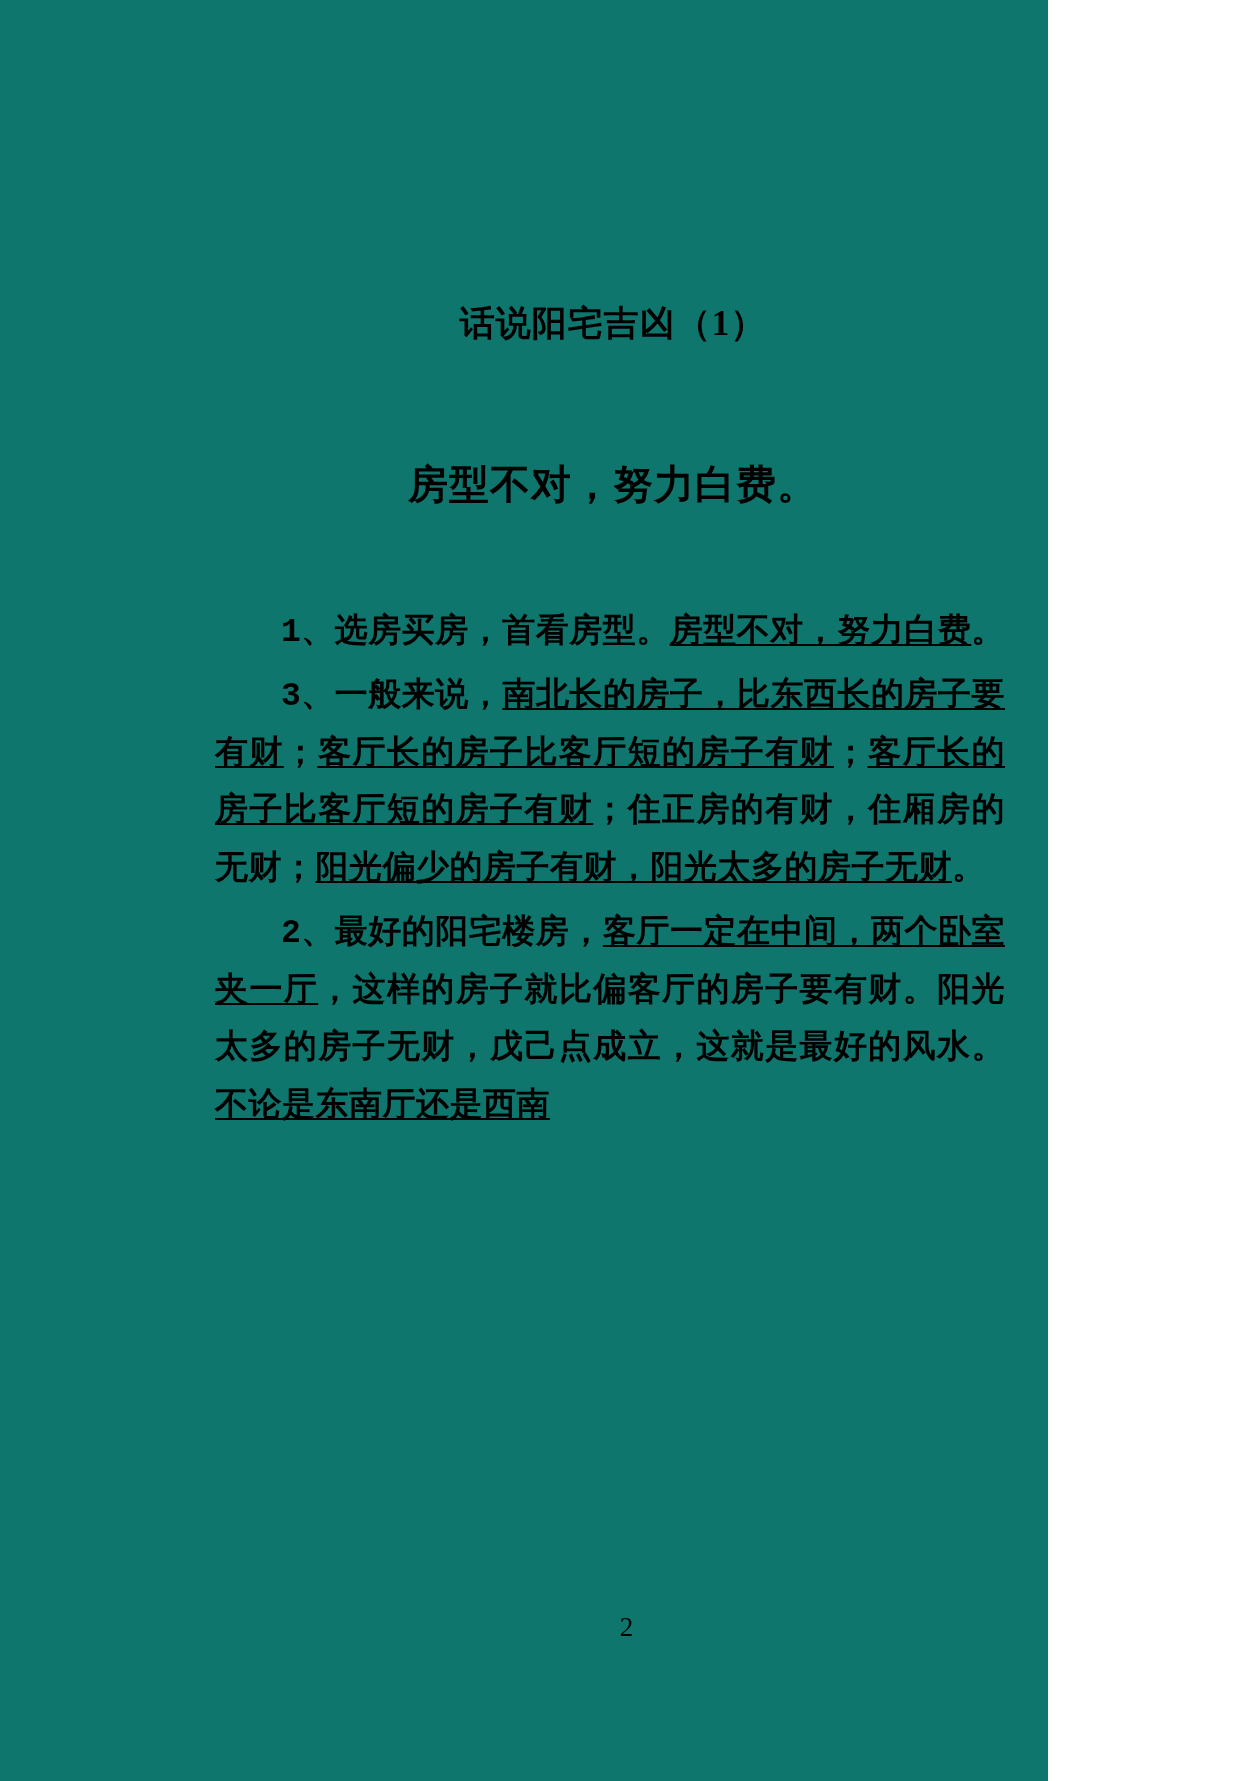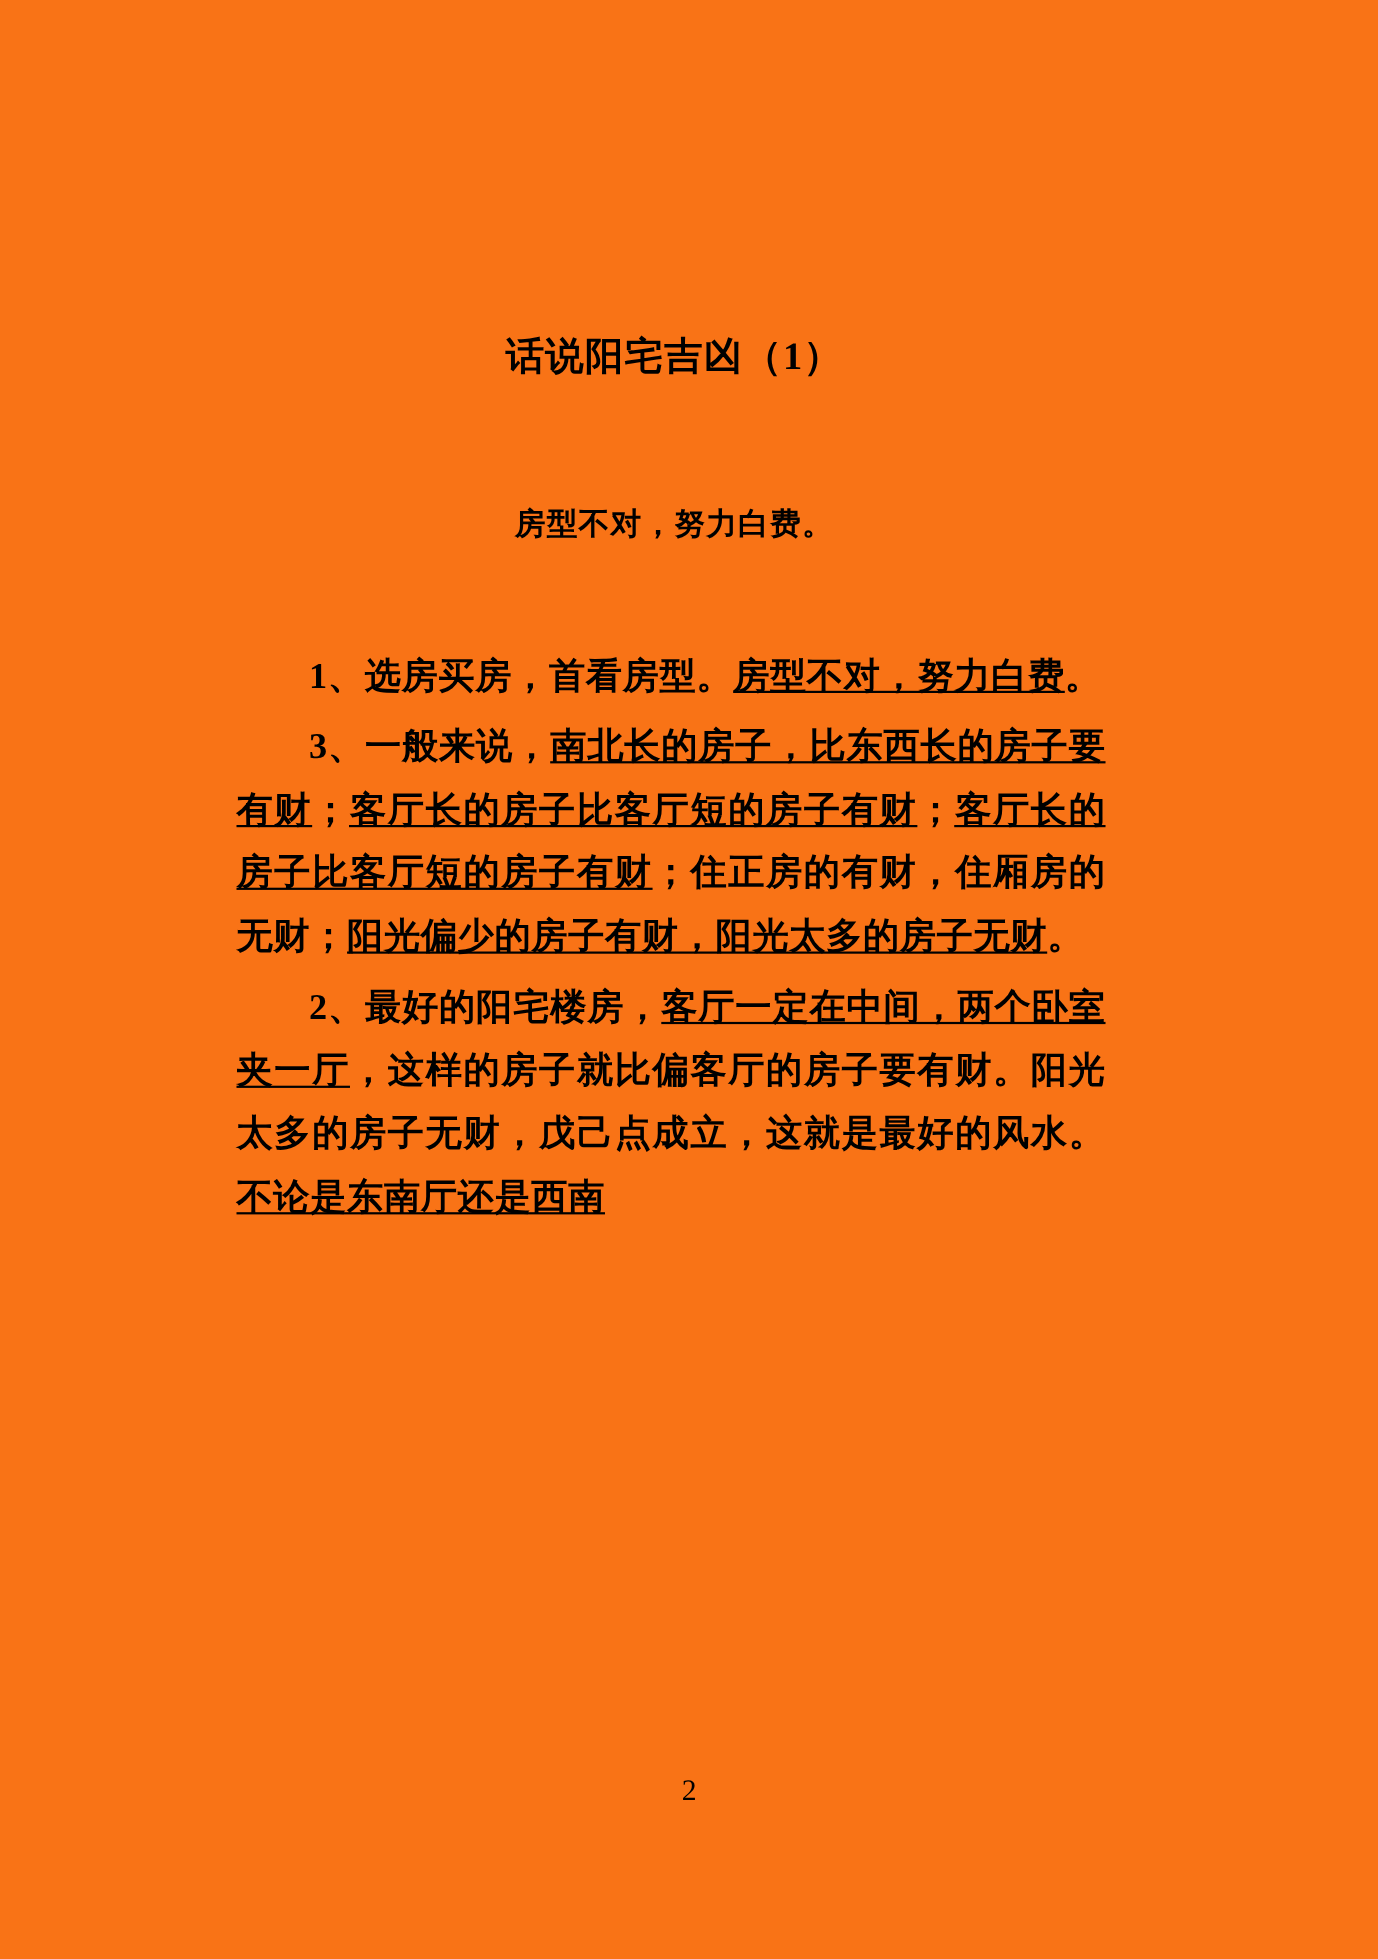--- a/index.html
+++ b/index.html
@@ -12,54 +12,55 @@
     height: 1781px;
     font-family: "Liberation Serif", "DejaVu Serif", serif;
     color: #000000;
     position: relative;
     overflow: hidden;
   }
   .page {
     position: absolute;
     left: 0;
     top: 0;
-    width: 1253px;
+    width: 1048px;
     height: 1781px;
-    background: #f97316;
+    background: #0f766e;
   }
   .content {
     position: absolute;
     left: 215px;
     top: 300px;
     width: 790px;
   }
   .doc-title {
     text-align: center;
     font-size: 35px;
     font-weight: bold;
     letter-spacing: 1px;
     margin: 0 0 0 0;
     padding-left: 6px;
   }
   .doc-subtitle {
     text-align: center;
-    font-size: 28px;
+    font-size: 40px;
     font-weight: bold;
     letter-spacing: 1px;
     margin: 110px 0 0 0;
     padding-left: 6px;
   }
   .para {
     font-size: 33px;
     line-height: 1.75;
     margin: 0;
     text-align: justify;
     text-justify: inter-character;
     font-weight: bold;
     letter-spacing: 0.5px;
+    font-family: Liberation Mono, monospace;
   }
   .para.first {
     margin-top: 92px;
   }
   .para + .para {
     margin-top: 6px;
   }
   .indent {
     display: inline-block;
     width: 66px;

